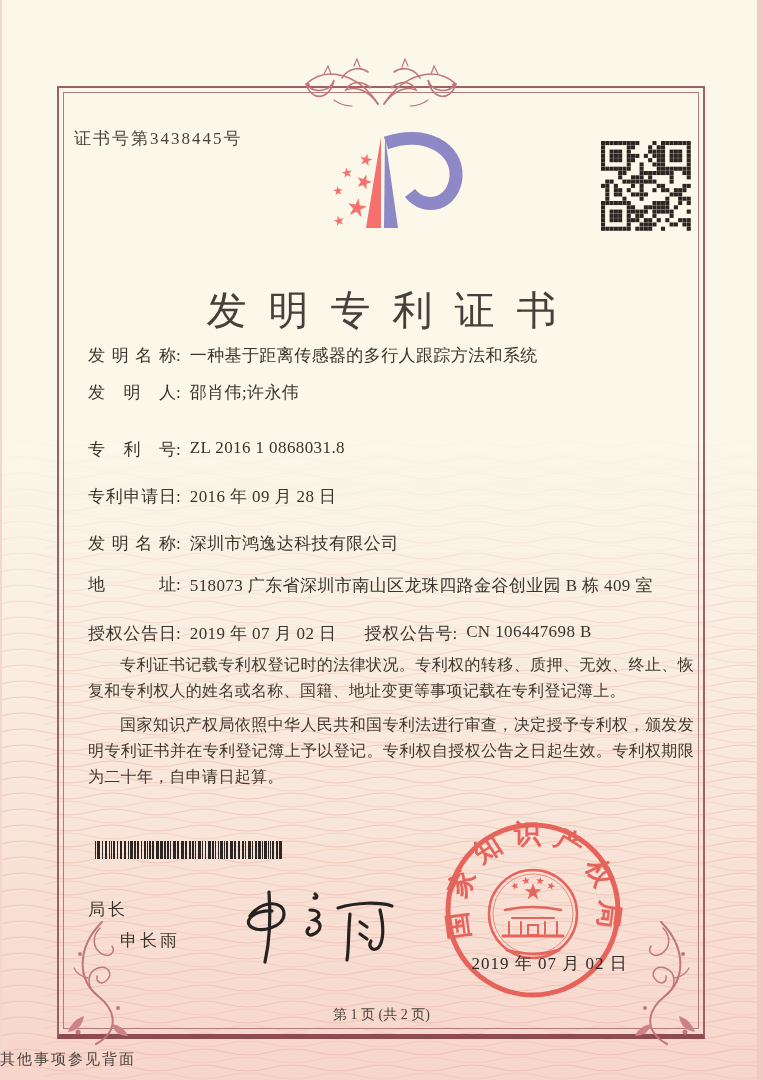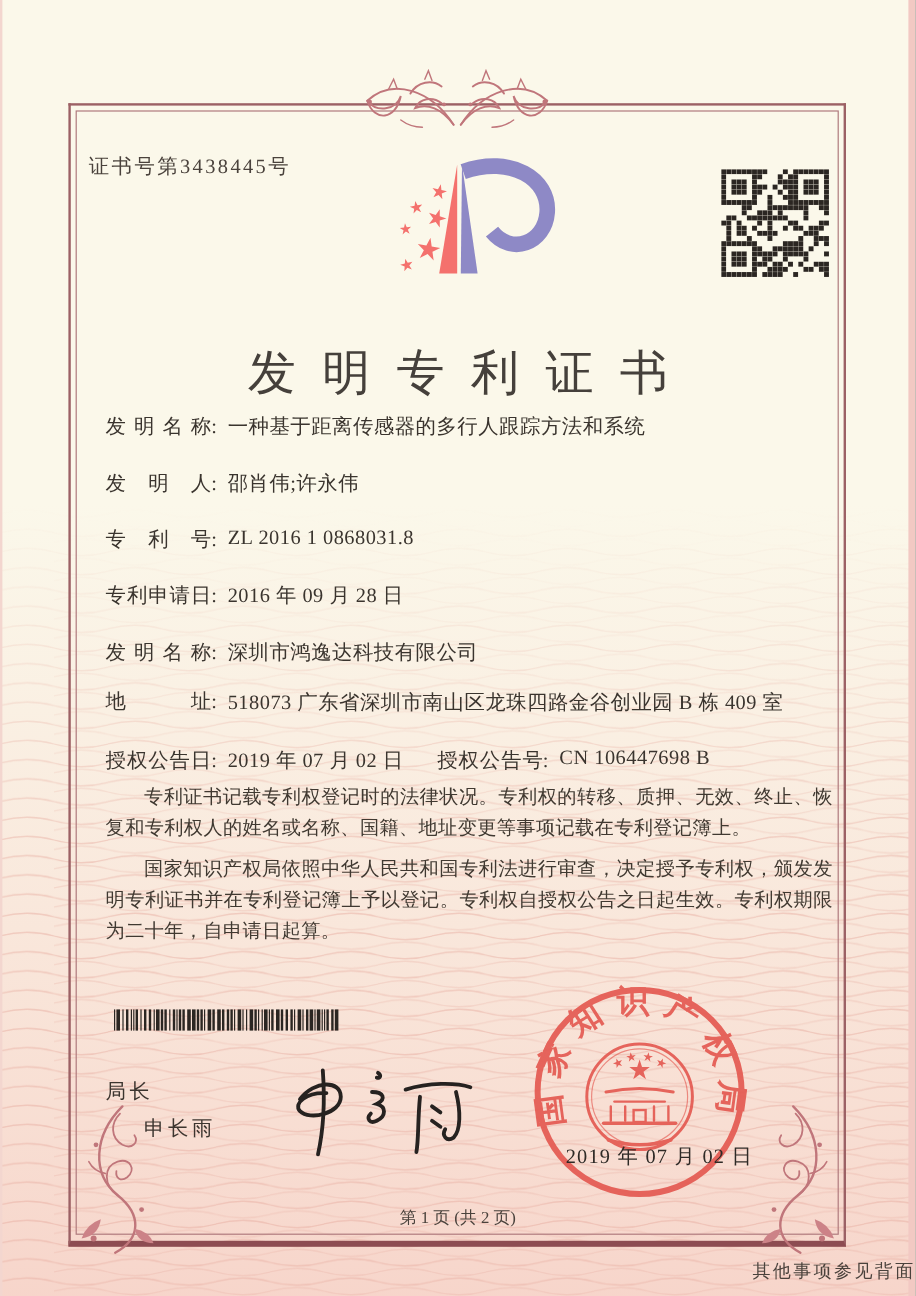--- a/index.html
+++ b/index.html
@@ -35,21 +35,21 @@
   .bodytext{left:88px;top:652px;width:606px;font-size:16px;line-height:26px;
     text-align:justify;color:#403931;}
   .bodytext p{margin:0 0 8px 0;text-indent:2em;letter-spacing:0.3px;}
   
   .director-title{left:88px;top:898px;font-size:17px;letter-spacing:3px;text-align:right;}
   .director-name{left:88px;top:929px;font-size:17px;letter-spacing:3px;margin-left:32px;}
   .seal-date{left:462px;top:952px;width:175px;text-align:center;font-size:17px;
     letter-spacing:1px;color:#2e2a26;}
   
   .page-info{left:0;right:0;top:1006px;text-align:center;font-size:14px;color:#4a423c;}
-  .back-note{left:0;right:0;top:1050px;text-align:right;font-size:15px;
+  .back-note{left:0;right:0;top:1050px;text-align:left;font-size:15px;
     letter-spacing:2px;color:#4a423c;}
   svg text{font-family:"Liberation Serif","DejaVu Serif",serif;}
 </style>
 </head>
 <body>
 
 <svg width="0" height="0" style="position:absolute" aria-hidden="true">
   <defs>
     <g id="star">
       <polygon points="0,-1 0.2246,-0.309 0.951,-0.309 0.3633,0.1181 0.5878,0.809 0,0.382 -0.5878,0.809 -0.3633,0.1181 -0.951,-0.309 -0.2246,-0.309"></polygon>
@@ -383,21 +383,21 @@
       </g>
   </svg>
 
   <div class="abs title">
     <span>发明专利证书</span>
   </div>
 
   <div class="frow" style="top:344px">
     <span class="flabel">发明名称</span><span class="colon">:</span><span class="fvalue">一种基于距离传感器的多行人跟踪方法和系统</span>
   </div>
-  <div class="frow" style="top:391px">
+  <div class="frow" style="top:381px">
     <span class="flabel">发明人</span><span class="colon">:</span><span class="fvalue">邵肖伟;许永伟</span>
   </div>
   <div class="frow" style="top:438px">
     <span class="flabel">专利号</span><span class="colon">:</span><span class="fvalue">ZL 2016 1 0868031.8</span>
   </div>
   <div class="frow" style="top:485px">
     <span class="flabel">专利申请日</span><span class="colon">:</span><span class="fvalue">2016 年 09 月 28 日</span>
   </div>
   <div class="frow" style="top:532px">
     <span class="flabel">发明名称</span><span class="colon">:</span><span class="fvalue">深圳市鸿逸达科技有限公司</span>

